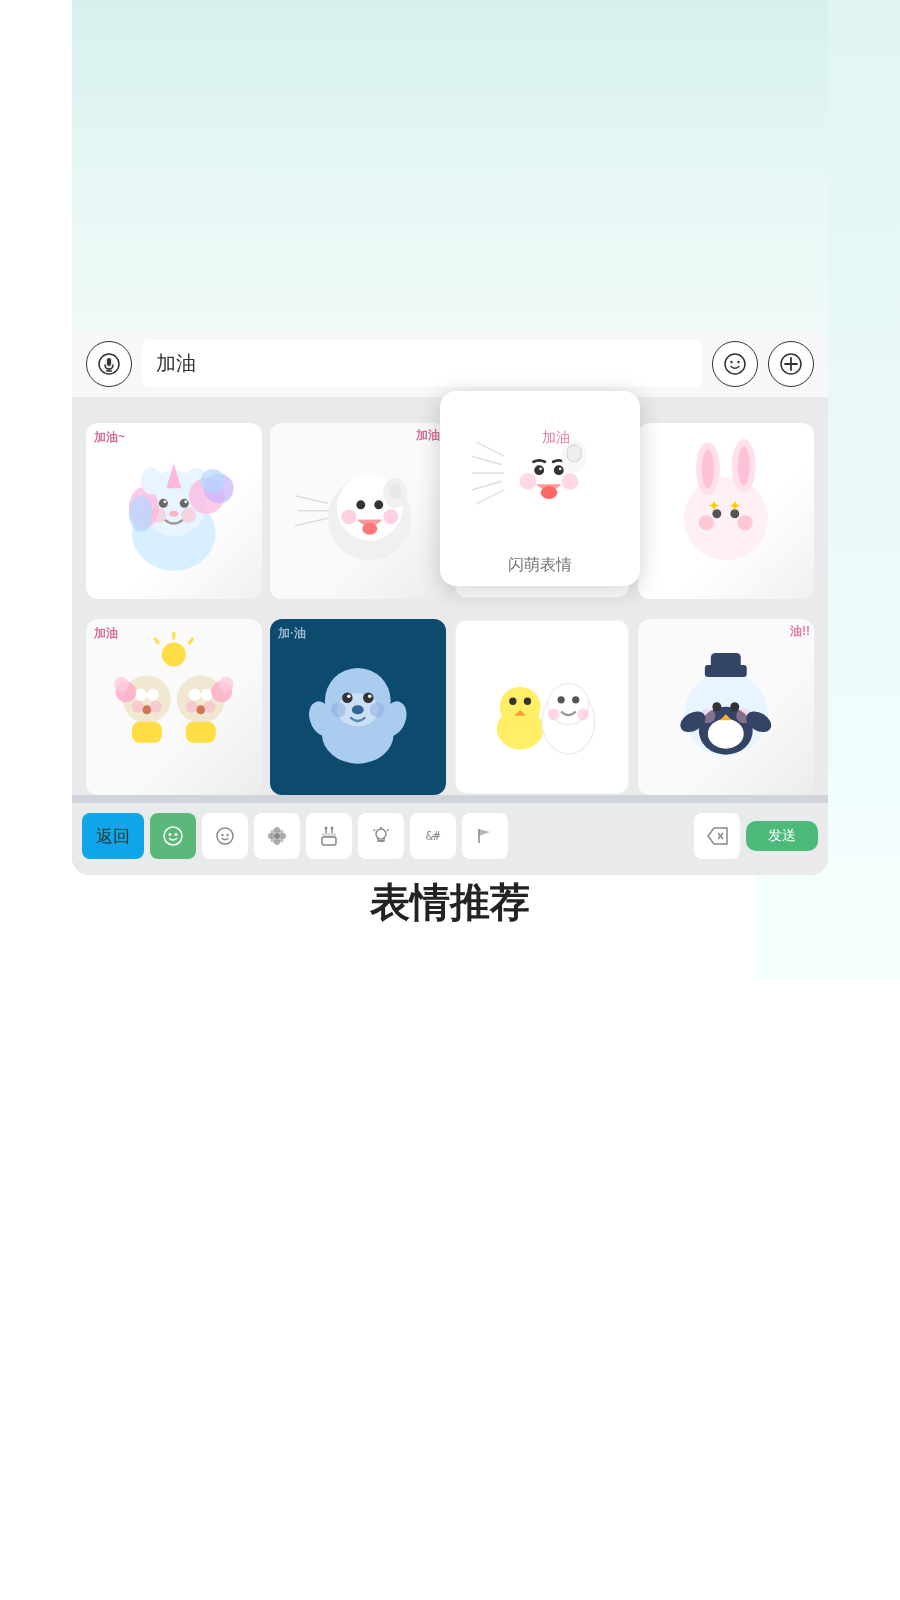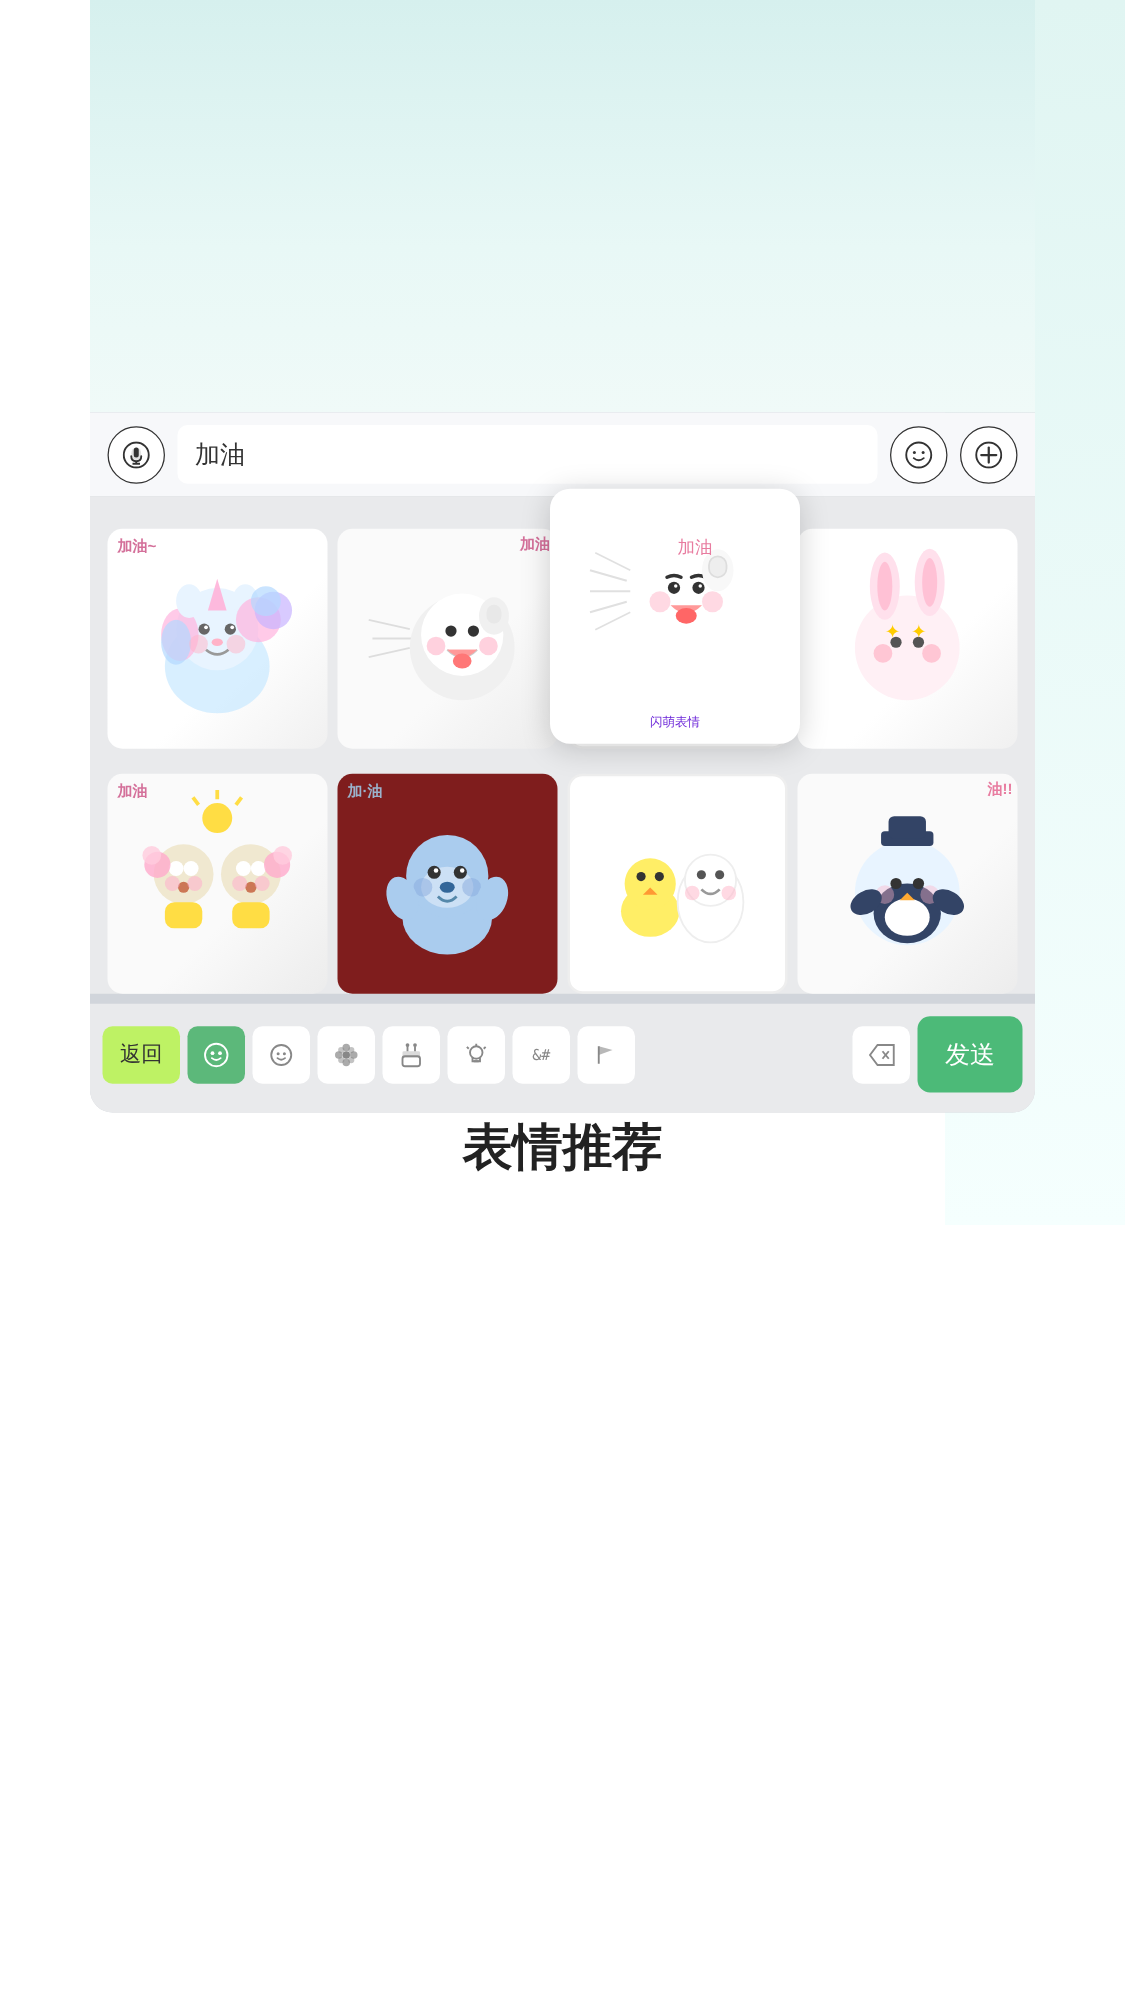--- a/index.html
+++ b/index.html
@@ -162,21 +162,21 @@
     .sticker-3 {
       background: white;
     }
     .sticker-4 {
       background: linear-gradient(135deg, #fff 60%, #f0f0f0 100%);
     }
     .sticker-5 {
       background: linear-gradient(135deg, #fafafa 60%, #ececec 100%);
     }
     .sticker-6 {
-      background: #7f1d1d;
+      background: #0c4a6e;
     }
     .sticker-7 {
       background: linear-gradient(135deg, #fff 60%, #f0f0f0 100%);
     }
     .sticker-8 {
       background: linear-gradient(135deg, #fafafa 60%, #ececec 100%);
     }
 
     .sticker-label {
       position: absolute;
@@ -199,21 +199,21 @@
     
     .keyboard-bottom {
       background: #e9eaec;
       padding: 10px 10px 16px 10px;
       display: flex;
       align-items: center;
       gap: 6px;
     }
 
     .kb-back-btn {
-      background: #bef264;
+      background: #0ea5e9;
       padding: 0 14px;
       font-size: 17px;
       color: #333;
       border-radius: 8px;
       height: 46px;
       display: flex;
       align-items: center;
       cursor: pointer;
     }
 
@@ -246,22 +246,22 @@
       justify-content: center;
       cursor: pointer;
       font-size: 18px;
     }
 
     .kb-send-btn {
       background: #4cba78;
       color: white;
       border-radius: 10px;
       padding: 0 22px;
-      height: 61px;
-      font-size: 20px;
+      height: 30px;
+      font-size: 14px;
       font-weight: 500;
       display: flex;
       align-items: center;
       cursor: pointer;
     }
 
     
     .bottom-info {
       text-align: center;
       padding: 0 80px;
@@ -304,23 +304,23 @@
       align-items: center;
       padding: 12px 12px 10px;
     }
 
     .popup-inner-img {
       width: 150px;
       height: 150px;
     }
 
     .popup-name {
-      font-size: 10px;
-      color: #6d28d9;
-      margin-top: 18px;
+      font-size: 16px;
+      color: #737373;
+      margin-top: 2px;
     }
   </style>
 </head>
 <body>
 
 <div class="right-strip"></div>
 
 <div class="chat-area"></div>
 
 <div class="keyboard-container">

